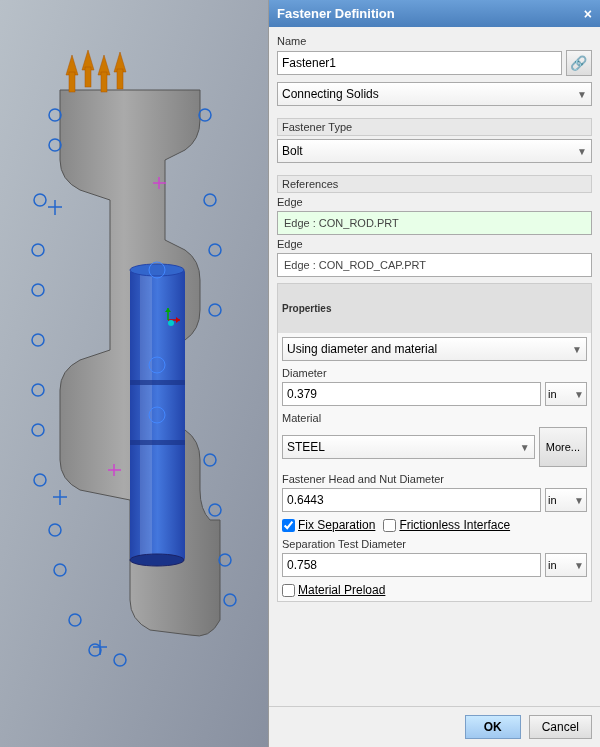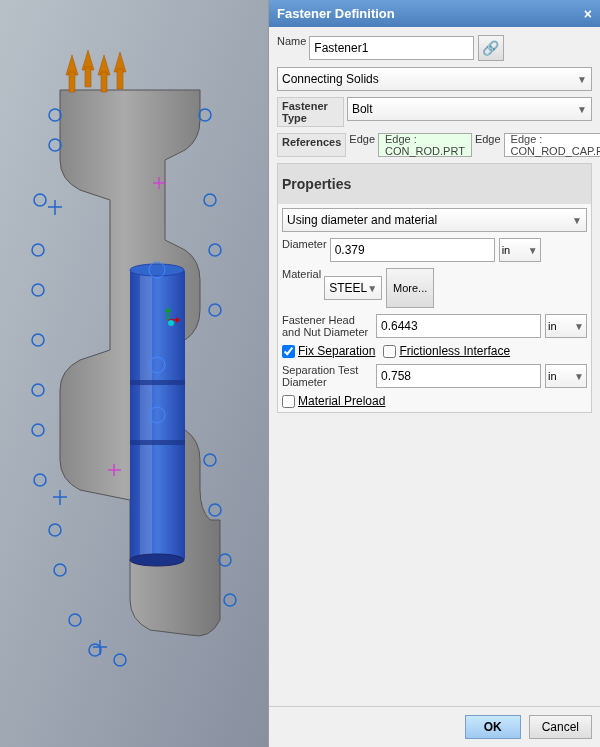--- a/index.html
+++ b/index.html
@@ -58,37 +58,38 @@
       flex: 1;
       overflow-y: auto;
       padding: 8px;
       display: flex;
       flex-direction: column;
       gap: 6px;
     }
 
     .field-group {
       display: flex;
-      flex-direction: row;
+      flex-direction: column;
       gap: 3px;
     }
 
     .field-label {
       font-size: 11px;
       color: #333;
       font-weight: normal;
     }
 
     .field-label-bold {
       font-size: 11px;
       color: #333;
-      font-weight: bold;
+      font-weight: normal;
       background: #e8e8e8;
       padding: 2px 4px;
       border: 1px solid #ccc;
+      margin-top: 6px;
     }
 
     .input-row {
       display: flex;
       align-items: center;
       gap: 4px;
     }
 
     .text-input {
       flex: 1;
@@ -221,26 +222,26 @@
       top: 0; left: 0; right: 0; bottom: 0;
     }
 
     .properties-section {
       border: 1px solid #ccc;
       background: #f8f8f8;
       padding: 4px;
     }
 
     .properties-title {
-      font-size: 14px;
+      font-size: 10px;
       font-weight: bold;
       color: #333;
       margin-bottom: 4px;
       background: #e0e0e0;
-      padding: 12px 4px;
+      padding: 19px 4px;
       margin: -4px -4px 4px -4px;
     }
   </style>
 </head>
 <body>
 
 <div class="viewport">
   <div class="vp-content">
     <svg width="268" height="747" xmlns="http://www.w3.org/2000/svg">
 

